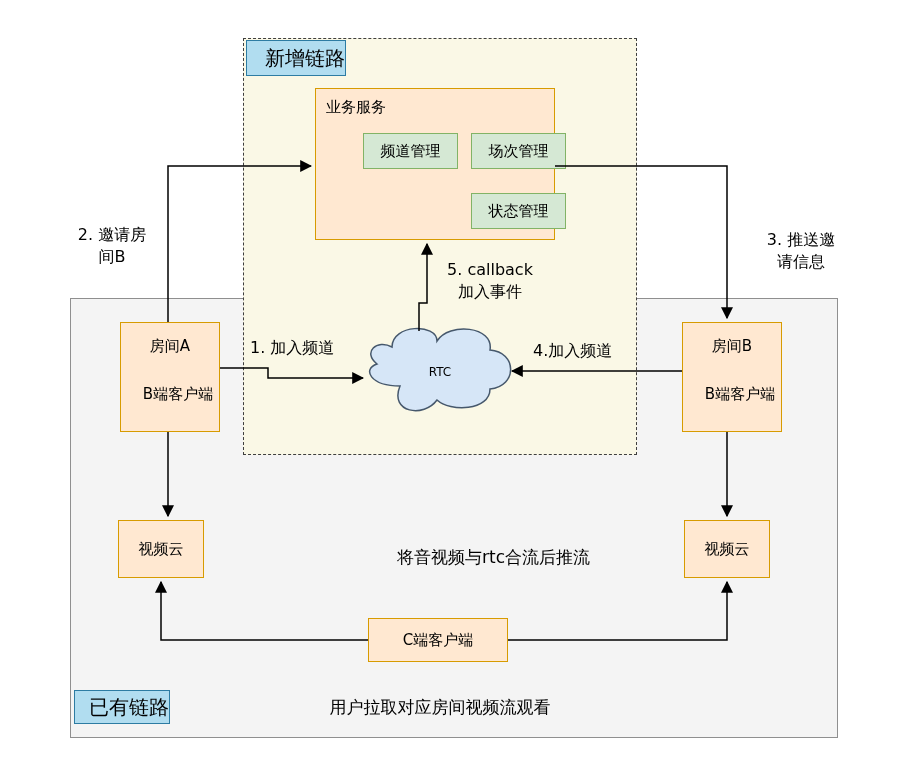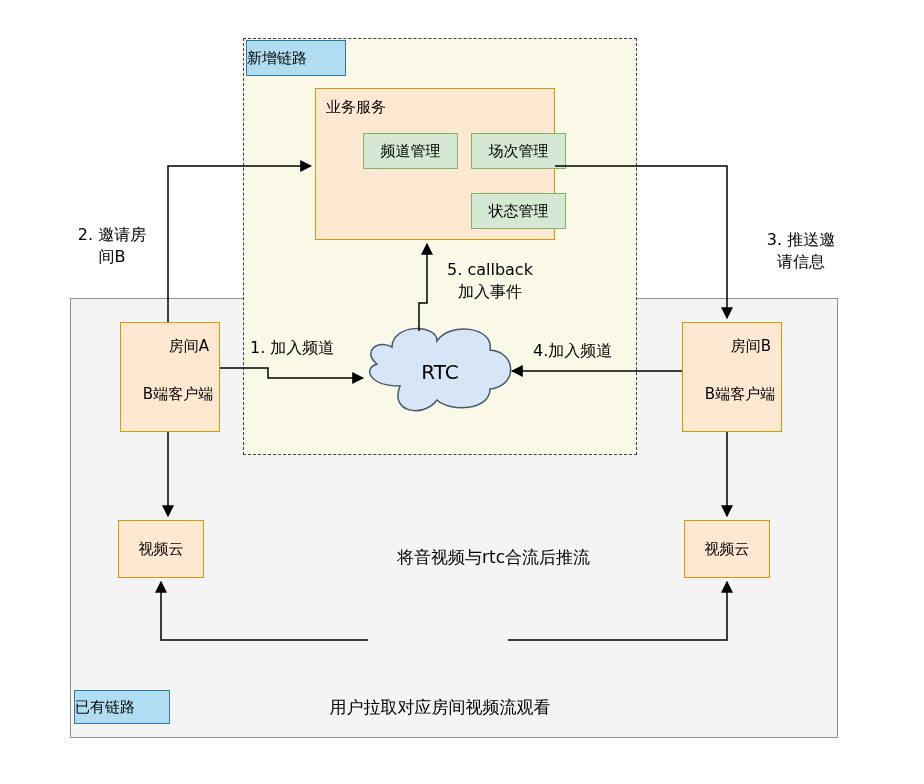--- a/index.html
+++ b/index.html
@@ -16,50 +16,50 @@
     border:1px solid #8f8f8f; z-index:1;
   }
   .zone-new {
     left:243px; top:38px; width:394px; height:417px;
     background:var(--new-link-fill,#fbf9e4);
     border:1.5px dashed #3f3f3f; z-index:2;
   }
   .tag {
     background:var(--tag-fill,#b1ddf0);
     border:1.5px solid var(--tag-border,#10739e);
-    display:flex; align-items:center; justify-content:flex-start;
-    font-size:15px; z-index:3;
+    display:flex; align-items:center; justify-content:flex-end;
+    font-size:20px; z-index:3;
   }
   .node {
     background:var(--node-fill,#ffe6cc);
     border:1px solid var(--node-border,#d79b00);
     z-index:3; font-size:15px; line-height:1.2;
   }
   .node.center { display:flex; align-items:center; justify-content:center; }
   .service-title { position:absolute; left:10px; top:9px; font-size:15px; }
   .module {
     position:absolute;
     background:var(--module-fill,#d5e8d4);
     border:1px solid var(--module-border,#82b366);
     display:flex; align-items:center; justify-content:center;
     font-size:15px;
     margin-left:32px;
   }
-  .room .line1 { position:absolute; top:14px; left:0; width:100%; text-align:center;margin-left:19px; }
+  .room .line1 { position:absolute; top:14px; left:0; width:100%; text-align:center; }
   .room .line2 { position:absolute; top:62px; left:8px; width:100%; text-align:center; }
 
   .edge-label {
     position:absolute; z-index:3; font-size:16px; text-align:center;
     white-space:pre-line; line-height:1.4;
   }
   .note { position:absolute; z-index:3; font-size:17px; text-align:center; }
 
   .rtc-label {
     position:absolute; z-index:5; display:flex; align-items:center; justify-content:center;
-    font-size:20px;
+    font-size:12px;
   }
 
   svg.overlay { position:absolute; left:0; top:0; z-index:4; pointer-events:none; }
   .edge { stroke:var(--line-color,#000); stroke-width:1.5; fill:none; }
   .arrowhead { fill:var(--line-color,#000); }
   .cloud { fill:var(--cloud-fill,#dae8fc); stroke:var(--cloud-border,#46586c); stroke-width:1.5; }
 </style>
 </head>
 <body>
 
@@ -87,20 +87,21 @@
     <div class="line2">B端客户端</div>
   </div>
   <div class="abs node room" style="left:682px; top:322px; width:100px; height:110px;">
     <div class="line1">房间B</div>
     <div class="line2">B端客户端</div>
   </div>
 
   <div class="abs node center" style="left:118px; top:520px; width:86px; height:58px;">视频云</div>
   <div class="abs node center" style="left:684px; top:520px; width:86px; height:58px;">视频云</div>
 
+  <div class="abs node center" style="left:368px; top:618px; width:140px; height:44px;">C端客户端</div>
 
   <div class="rtc-label" style="left:400px; top:358px; width:80px; height:28px;">RTC</div>
 
   <div class="note" style="left:290px; top:546px; width:300px;text-align:right;">将音视频与rtc合流后推流</div>
   <div class="note" style="left:290px; top:696px; width:300px;">用户拉取对应房间视频流观看</div>
 
   <div class="edge-label" style="left:62px; top:224px; width:100px;">2. 邀请房
 间B</div>
   <div class="edge-label" style="left:751px; top:229px; width:100px;">3. 推送邀
 请信息</div>

